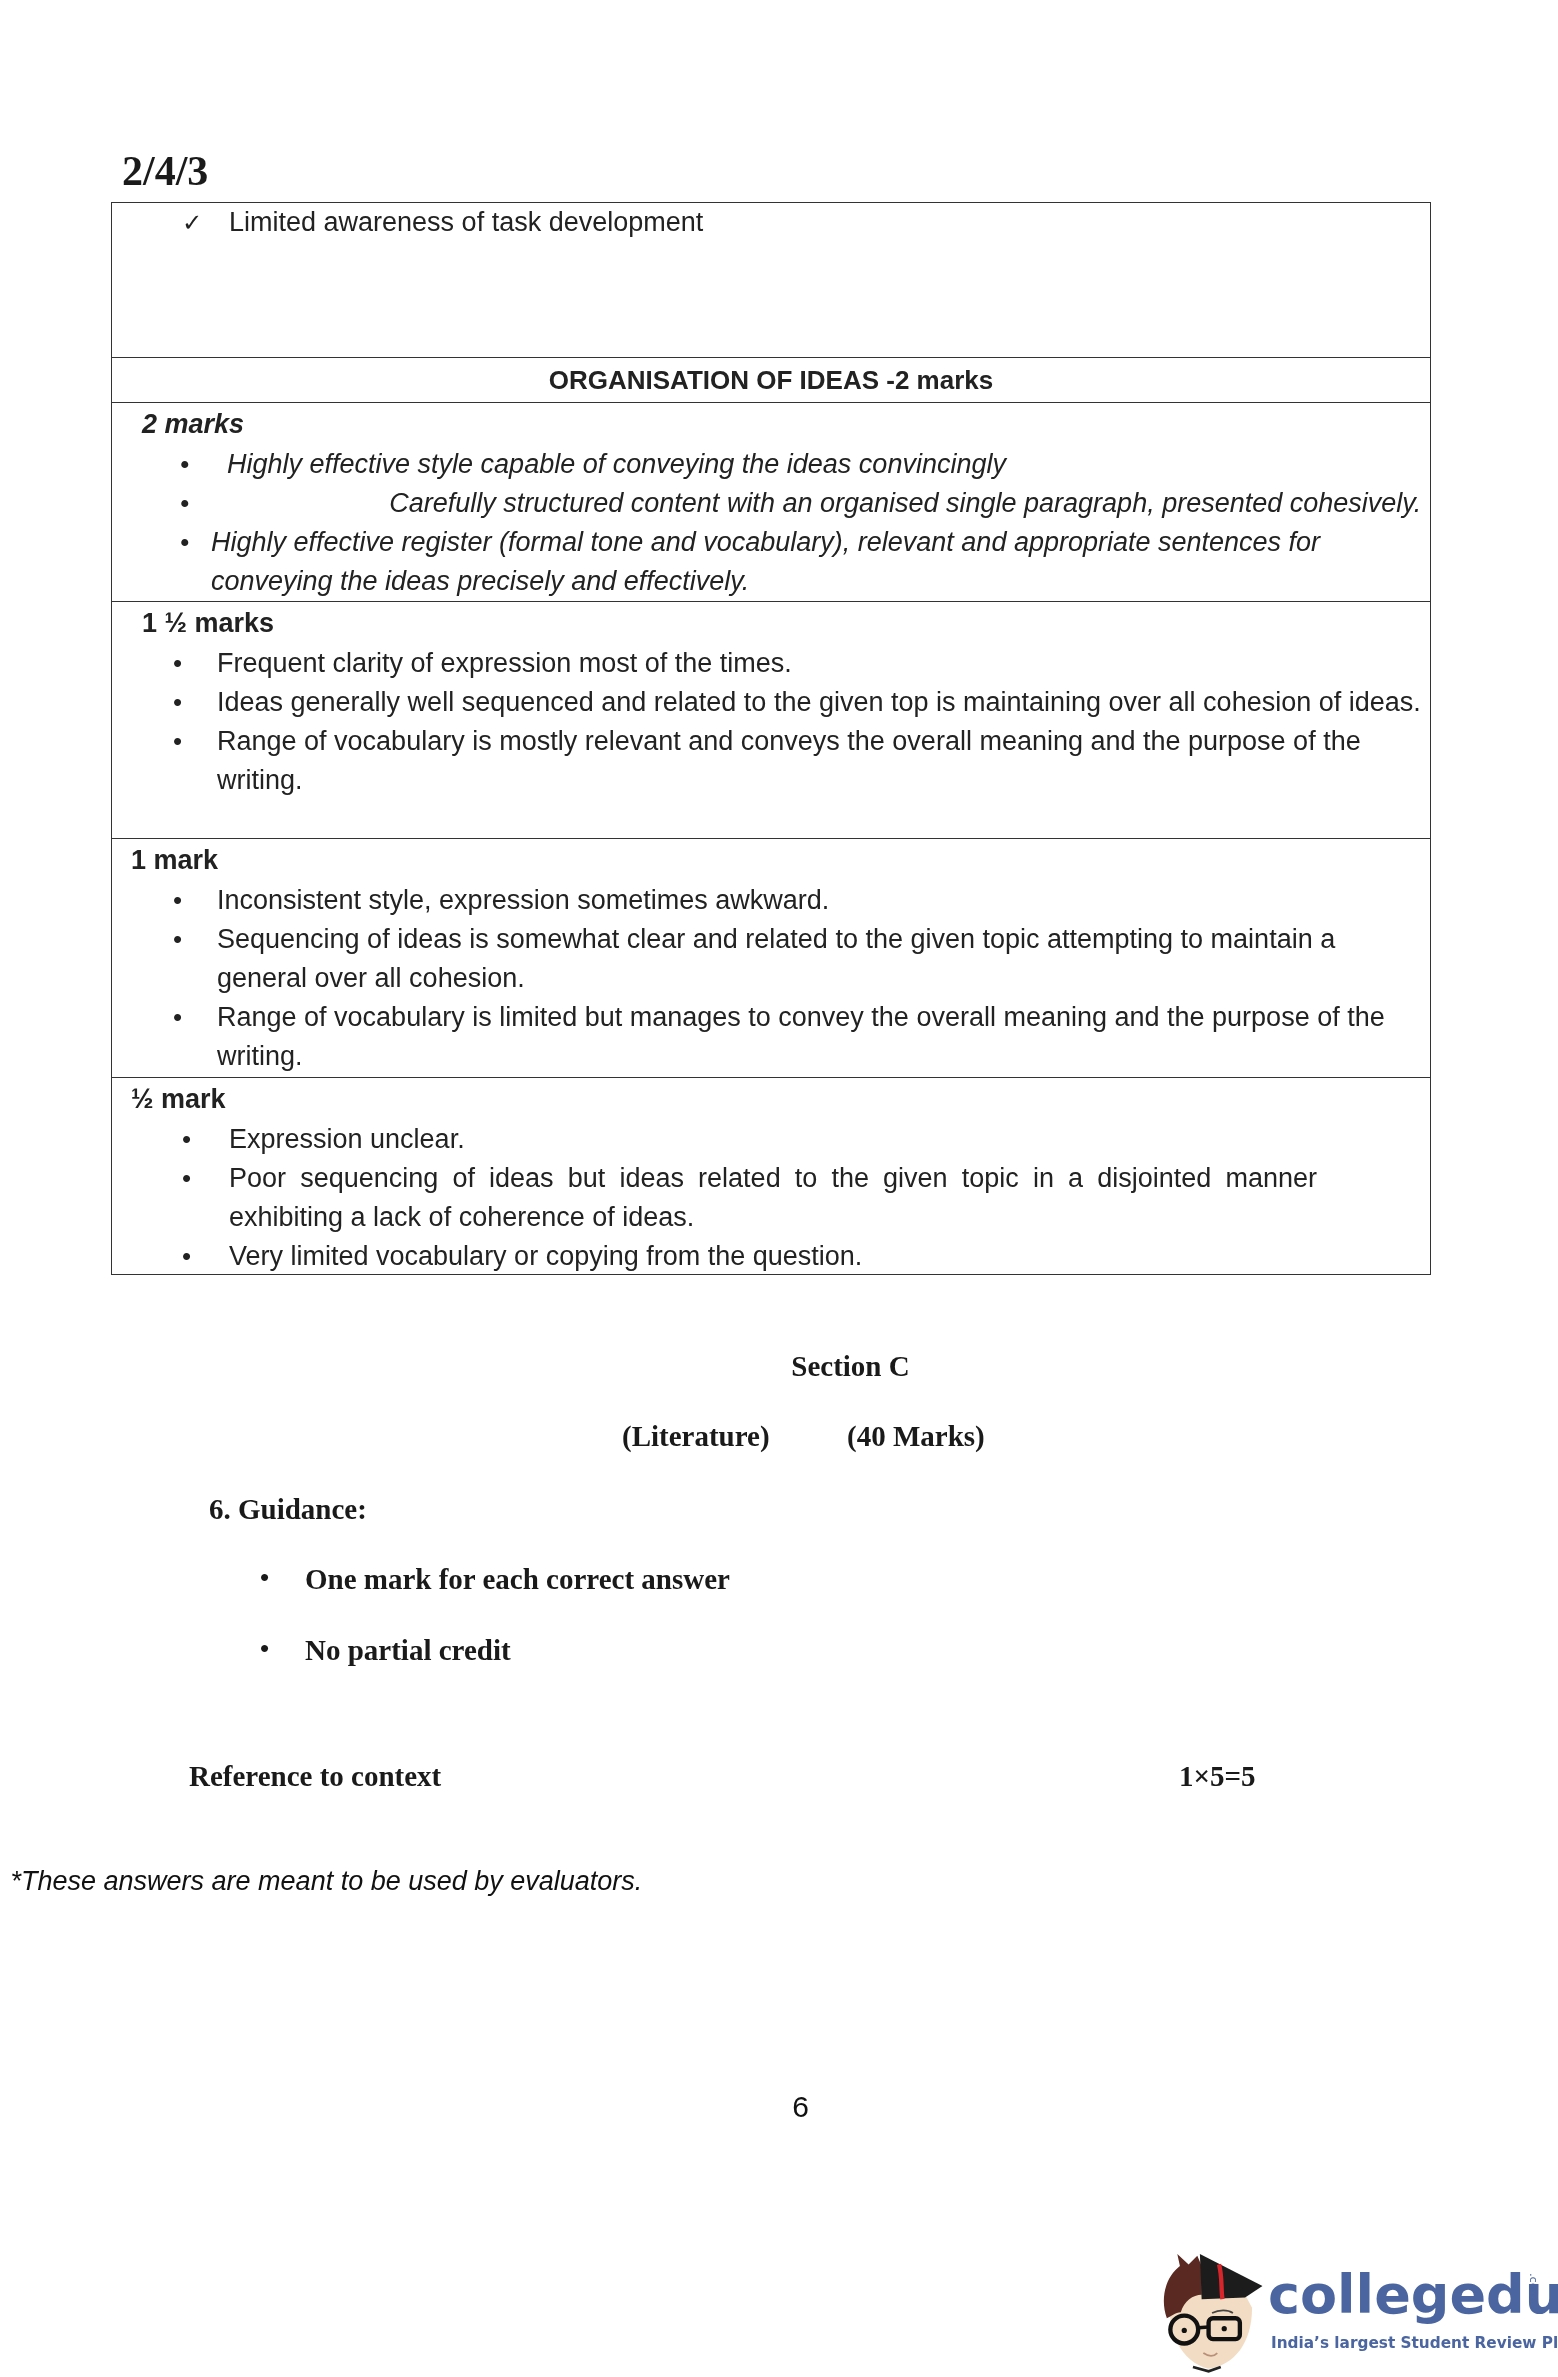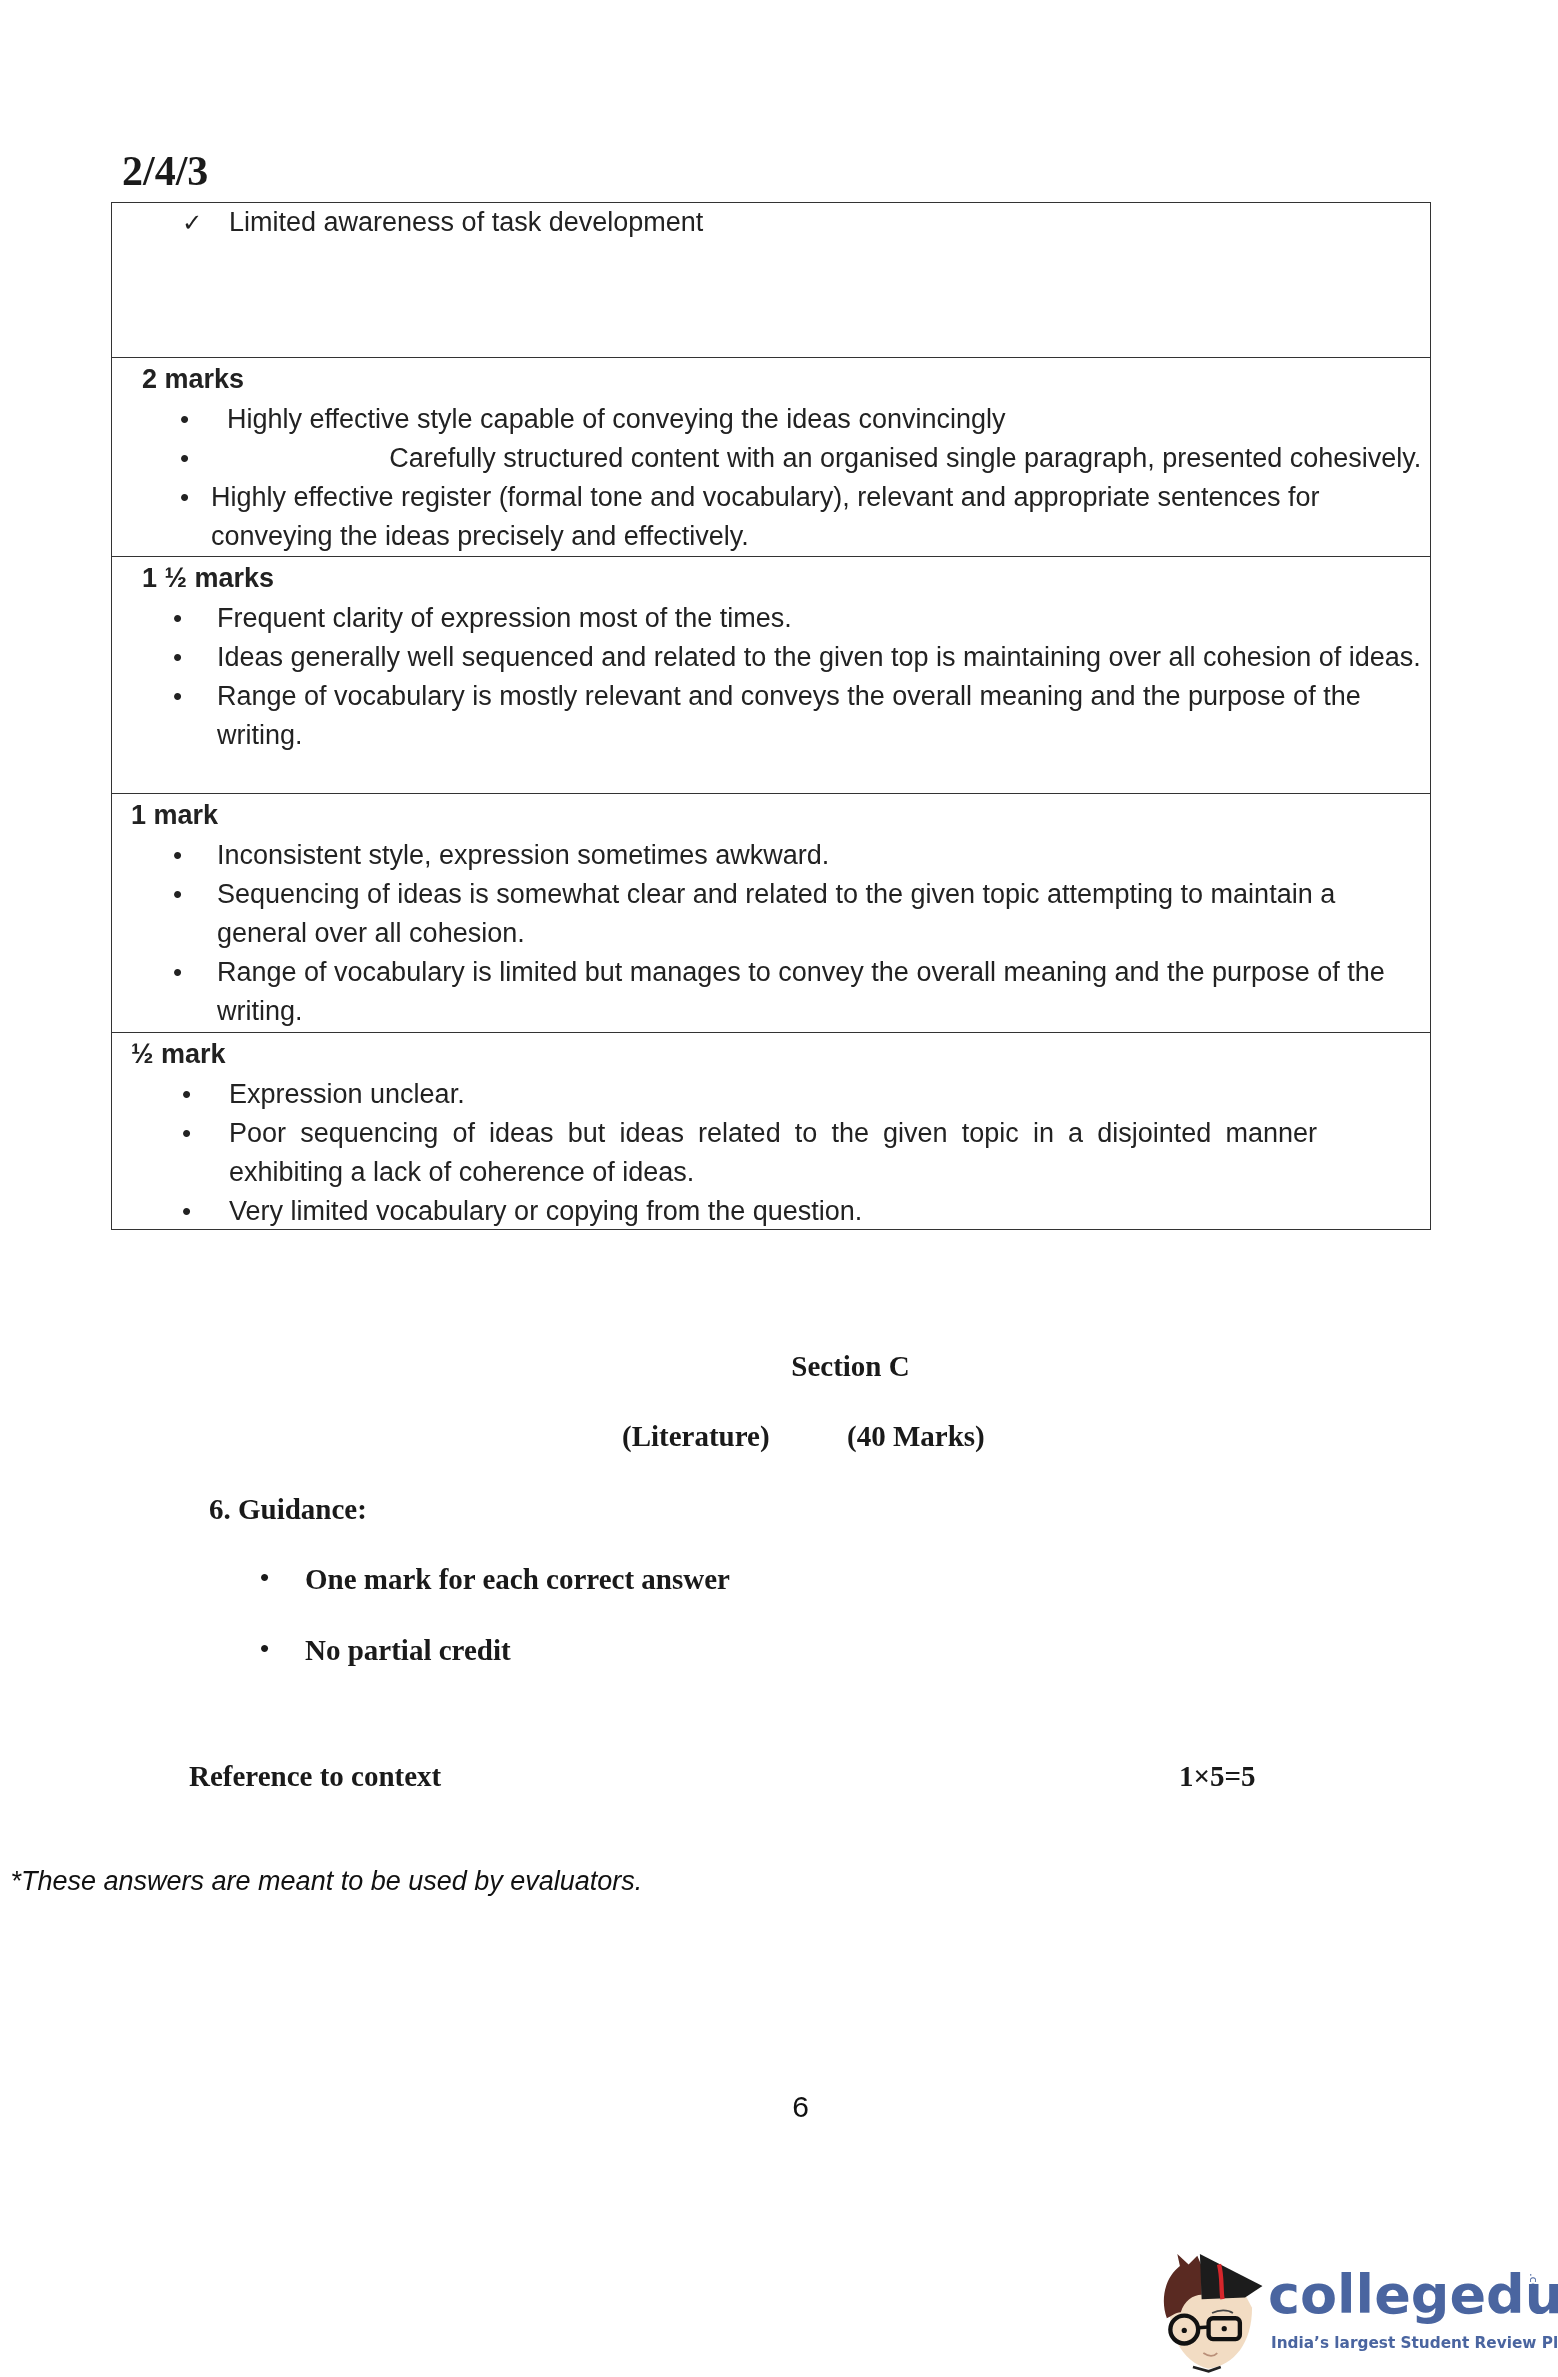--- a/index.html
+++ b/index.html
@@ -6,21 +6,21 @@
   body { width: 1559px; height: 2377px; position: relative; overflow: hidden; color: #1a1a1a; }
   .abs { position: absolute; }
 
   #doc-code { left: 122px; top: 147px; font-size: 42px; font-weight: bold; font-family: "Liberation Serif", serif; letter-spacing: 0px; }
 
   #rubric-table { left: 111px; top: 202px; width: 1320px; border: 1.7px solid #333; box-sizing: border-box; }
   .row { position: relative; border-bottom: 1.7px solid #333; box-sizing: border-box; font-family: "Liberation Sans", sans-serif; font-size: 27px; line-height: 39px; color: #222; }
   .row:last-child { border-bottom: none; }
   .row.r0 { height: 155px; }
   .row.r1 { height: 45px; text-align: center; font-weight: bold; line-height: 44px; font-size: 26px; }
-  .row.r2 { height: 199px; }
+  .row.r2 { height: 199px; font-style: italic; }
   .row.r3 { height: 237px; }
   .row.r4 { height: 239px; }
   .row.r5 { height: 196px; }
 
   .check-item { position: absolute; left: 70px; top: 0px; }
   .check-item .mark { display: inline-block; width: 35px; font-size: 24.4px; }
   .check-item .txt { position: absolute; left: 47px; white-space: nowrap; }
 
   .band-title { position: absolute; top: 1.7px; font-weight: bold; white-space: nowrap; }
   ul.crit { list-style: none; margin: 0; padding: 0; position: absolute; top: 42px; right: 8.7px; }
@@ -58,20 +58,23 @@
 
 <div id="rubric-table" class="abs">
 
   <div class="row r0">
     <div class="check-item" style="top:0;">
       <span class="mark">✓</span>
       <span class="txt">Limited awareness of task development</span>
     </div>
   </div>
 
+  <div class="row r1">
+    <span>ORGANISATION OF IDEAS -2 marks</span>
+  </div>
 
   <div class="row r2">
     <div class="band-title" style="left:30px;">2 marks</div>
     <ul class="crit" style="left:68px;">
       <li>
           <span class="bullet" style="left:0;">•</span>
           <span class="t" style="margin-left:47px;">Highly effective style capable of conveying the ideas convincingly</span>
         </li>
       <li>
           <span class="bullet" style="left:0;">•</span>

